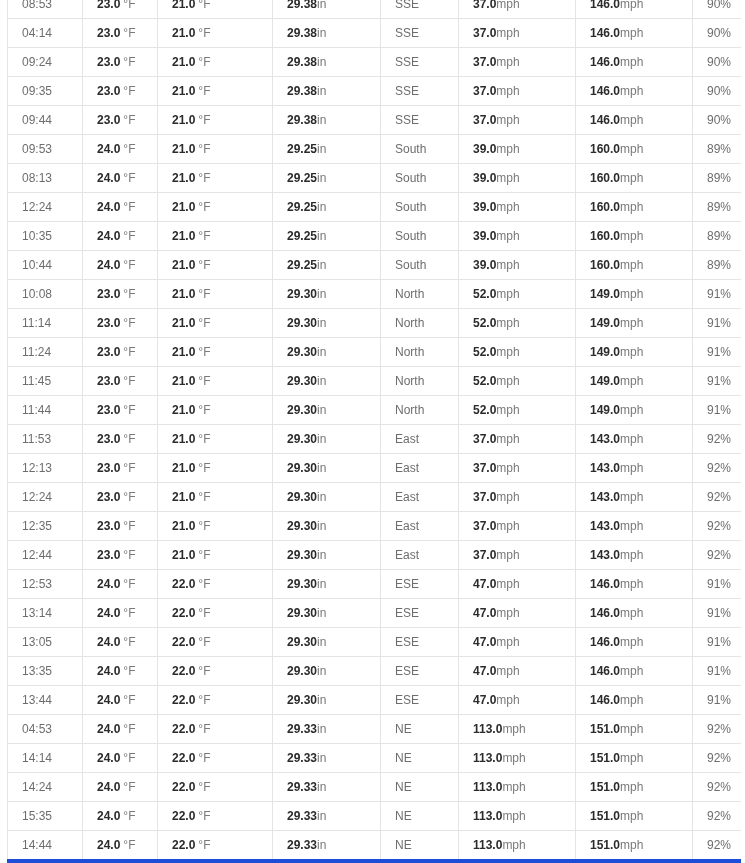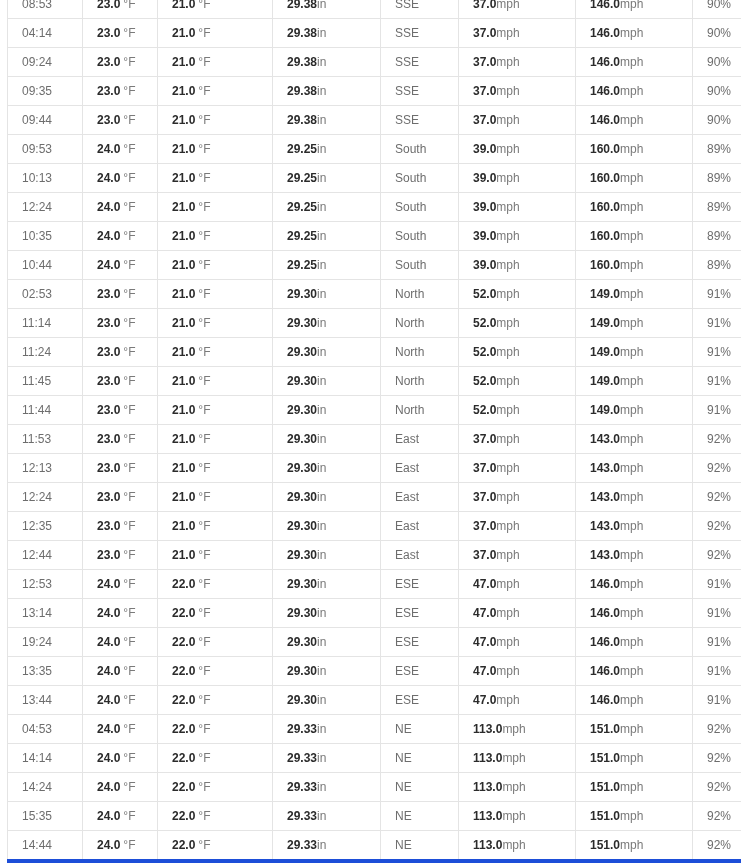--- a/index.html
+++ b/index.html
@@ -159,21 +159,21 @@
             <td class="first-col"><span class="muted">09:53</span></td>
             <td><span class="val">24.0</span><span class="unit spaced">°F</span></td>
             <td><span class="val">21.0</span><span class="unit spaced">°F</span></td>
             <td><span class="val">29.25</span><span class="unit">in</span></td>
             <td><span class="muted">South</span></td>
             <td><span class="val">39.0</span><span class="unit">mph</span></td>
             <td><span class="val">160.0</span><span class="unit">mph</span></td>
             <td class="last-col"><span class="muted">89%</span></td>
           </tr>
           <tr>
-            <td class="first-col"><span class="muted">10:13</span></td>
+            <td class="first-col"><span class="muted">08:13</span></td>
             <td><span class="val">24.0</span><span class="unit spaced">°F</span></td>
             <td><span class="val">21.0</span><span class="unit spaced">°F</span></td>
             <td><span class="val">29.25</span><span class="unit">in</span></td>
             <td><span class="muted">South</span></td>
             <td><span class="val">39.0</span><span class="unit">mph</span></td>
             <td><span class="val">160.0</span><span class="unit">mph</span></td>
             <td class="last-col"><span class="muted">89%</span></td>
           </tr>
           <tr>
             <td class="first-col"><span class="muted">12:24</span></td>
@@ -199,21 +199,21 @@
             <td class="first-col"><span class="muted">10:44</span></td>
             <td><span class="val">24.0</span><span class="unit spaced">°F</span></td>
             <td><span class="val">21.0</span><span class="unit spaced">°F</span></td>
             <td><span class="val">29.25</span><span class="unit">in</span></td>
             <td><span class="muted">South</span></td>
             <td><span class="val">39.0</span><span class="unit">mph</span></td>
             <td><span class="val">160.0</span><span class="unit">mph</span></td>
             <td class="last-col"><span class="muted">89%</span></td>
           </tr>
           <tr>
-            <td class="first-col"><span class="muted">02:53</span></td>
+            <td class="first-col"><span class="muted">10:08</span></td>
             <td><span class="val">23.0</span><span class="unit spaced">°F</span></td>
             <td><span class="val">21.0</span><span class="unit spaced">°F</span></td>
             <td><span class="val">29.30</span><span class="unit">in</span></td>
             <td><span class="muted">North</span></td>
             <td><span class="val">52.0</span><span class="unit">mph</span></td>
             <td><span class="val">149.0</span><span class="unit">mph</span></td>
             <td class="last-col"><span class="muted">91%</span></td>
           </tr>
           <tr>
             <td class="first-col"><span class="muted">11:14</span></td>
@@ -319,21 +319,21 @@
             <td class="first-col"><span class="muted">13:14</span></td>
             <td><span class="val">24.0</span><span class="unit spaced">°F</span></td>
             <td><span class="val">22.0</span><span class="unit spaced">°F</span></td>
             <td><span class="val">29.30</span><span class="unit">in</span></td>
             <td><span class="muted">ESE</span></td>
             <td><span class="val">47.0</span><span class="unit">mph</span></td>
             <td><span class="val">146.0</span><span class="unit">mph</span></td>
             <td class="last-col"><span class="muted">91%</span></td>
           </tr>
           <tr>
-            <td class="first-col"><span class="muted">19:24</span></td>
+            <td class="first-col"><span class="muted">13:05</span></td>
             <td><span class="val">24.0</span><span class="unit spaced">°F</span></td>
             <td><span class="val">22.0</span><span class="unit spaced">°F</span></td>
             <td><span class="val">29.30</span><span class="unit">in</span></td>
             <td><span class="muted">ESE</span></td>
             <td><span class="val">47.0</span><span class="unit">mph</span></td>
             <td><span class="val">146.0</span><span class="unit">mph</span></td>
             <td class="last-col"><span class="muted">91%</span></td>
           </tr>
           <tr>
             <td class="first-col"><span class="muted">13:35</span></td>

